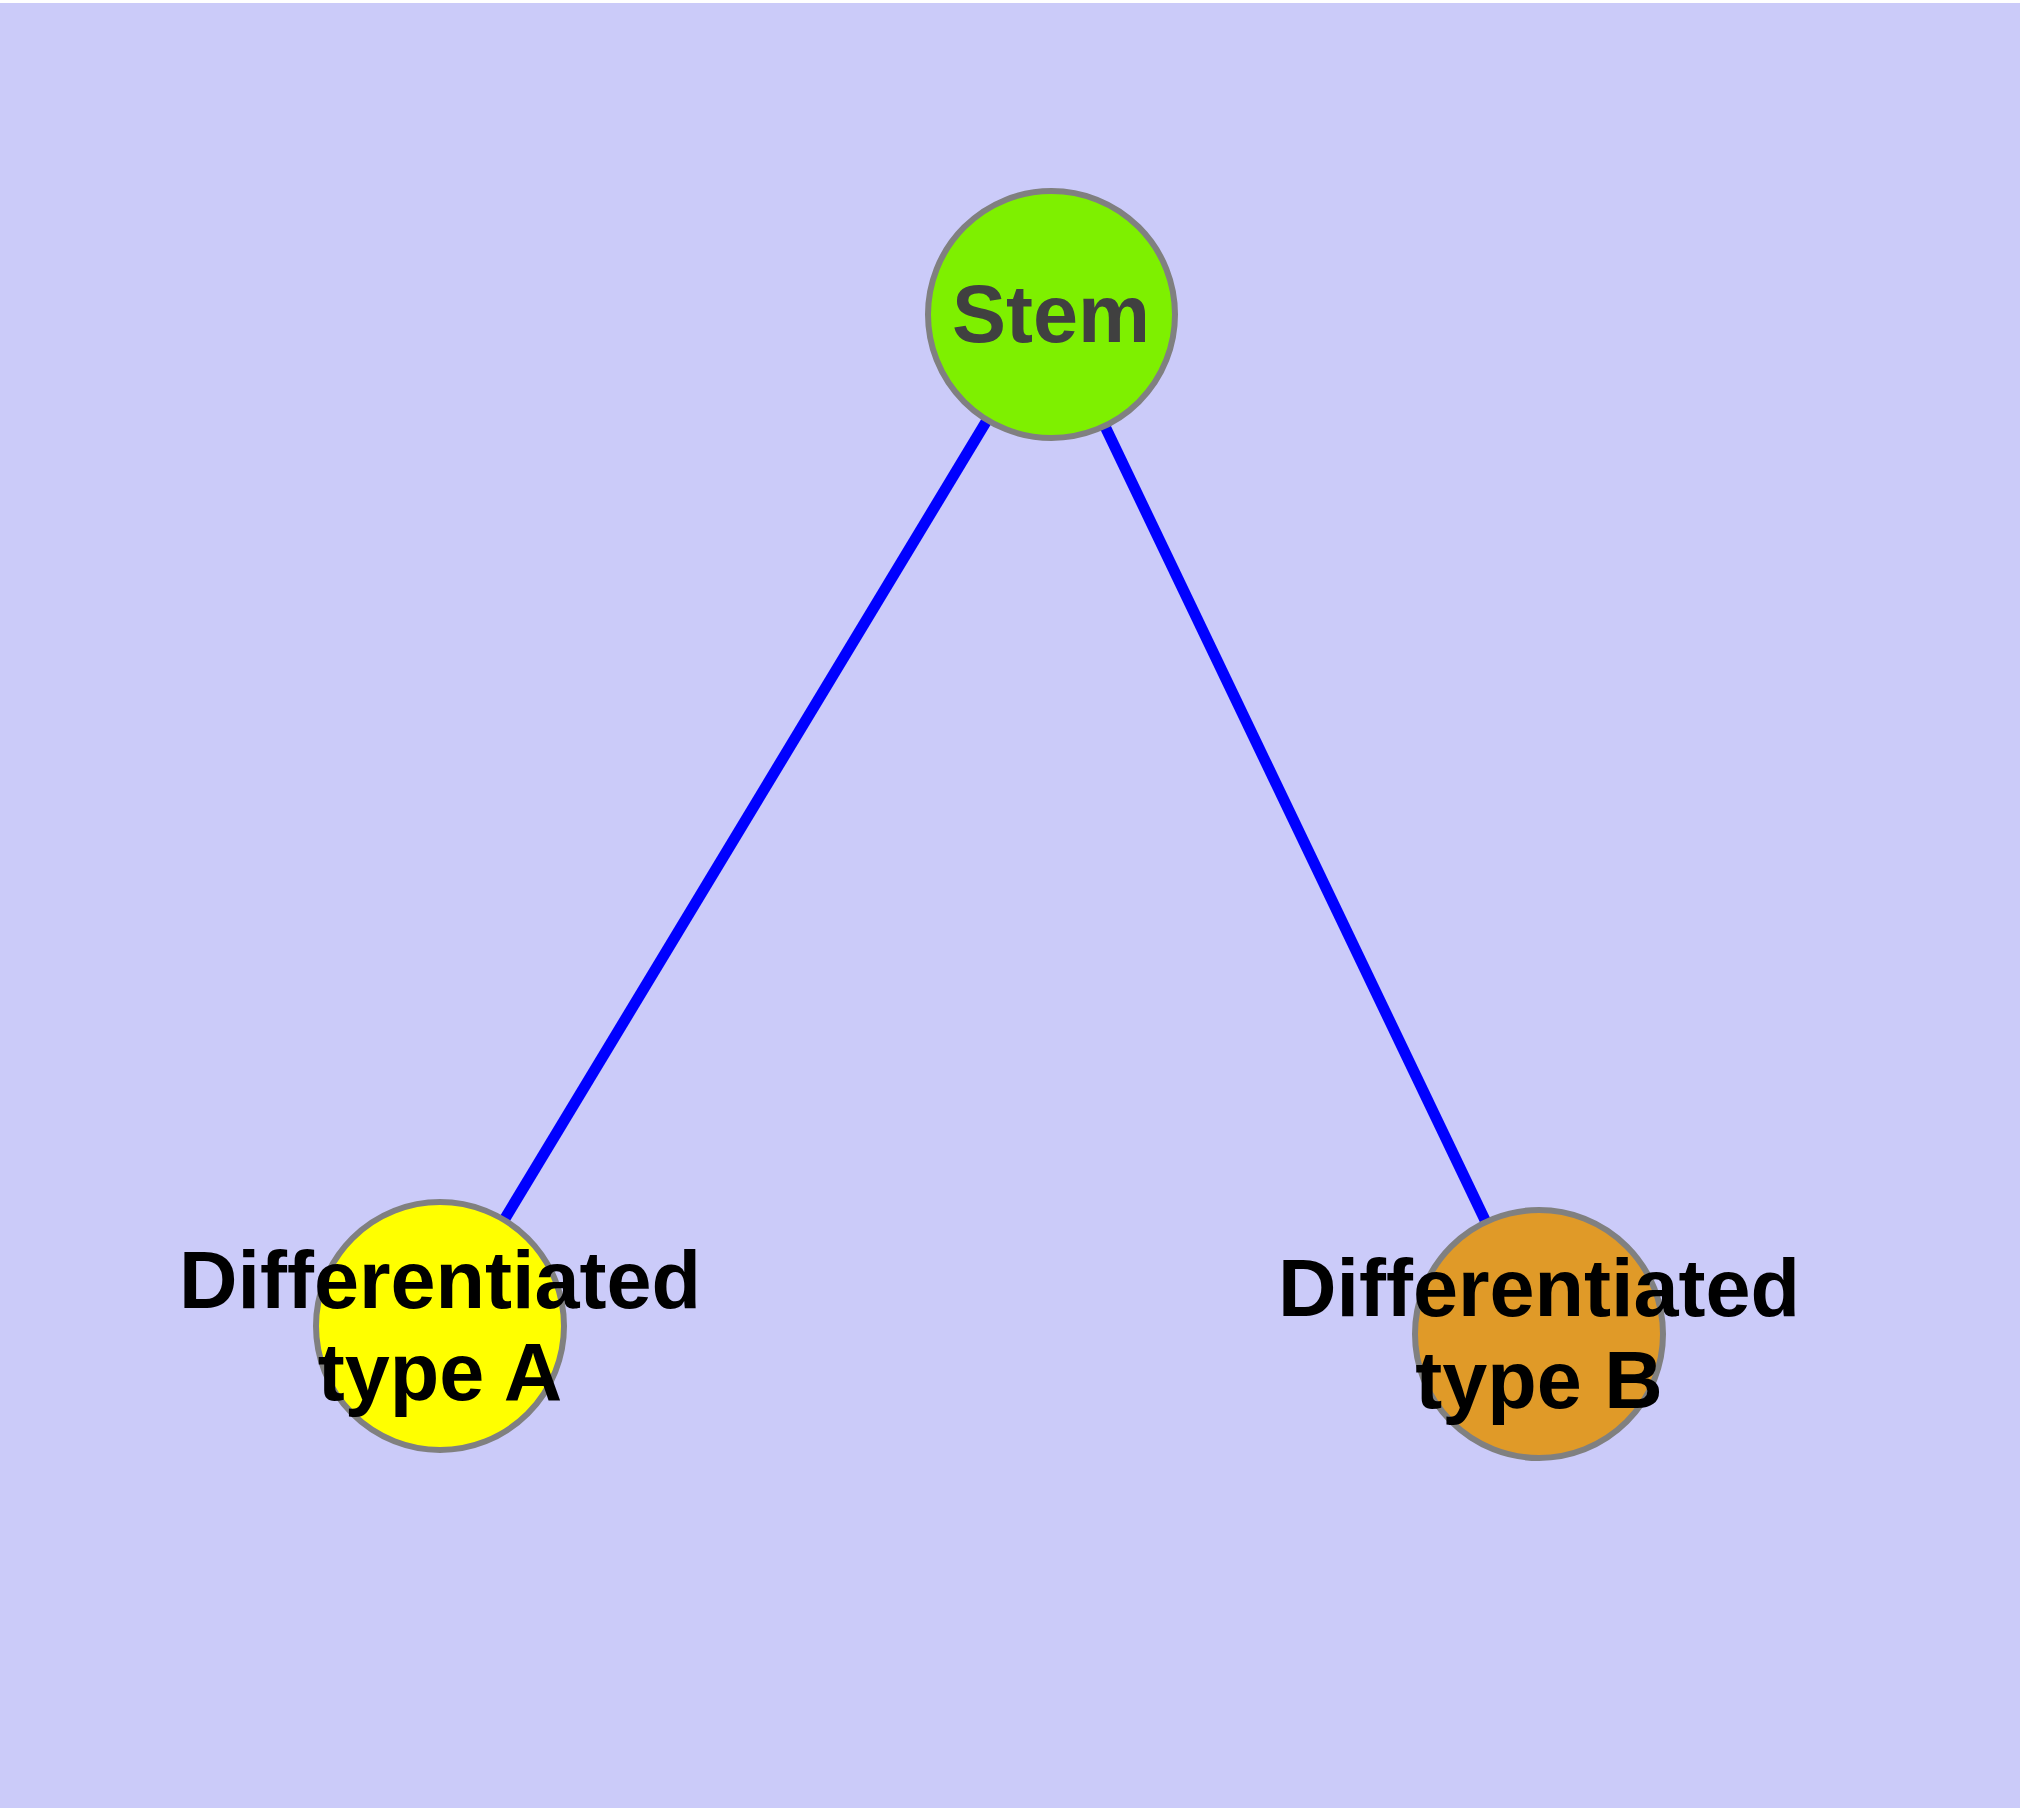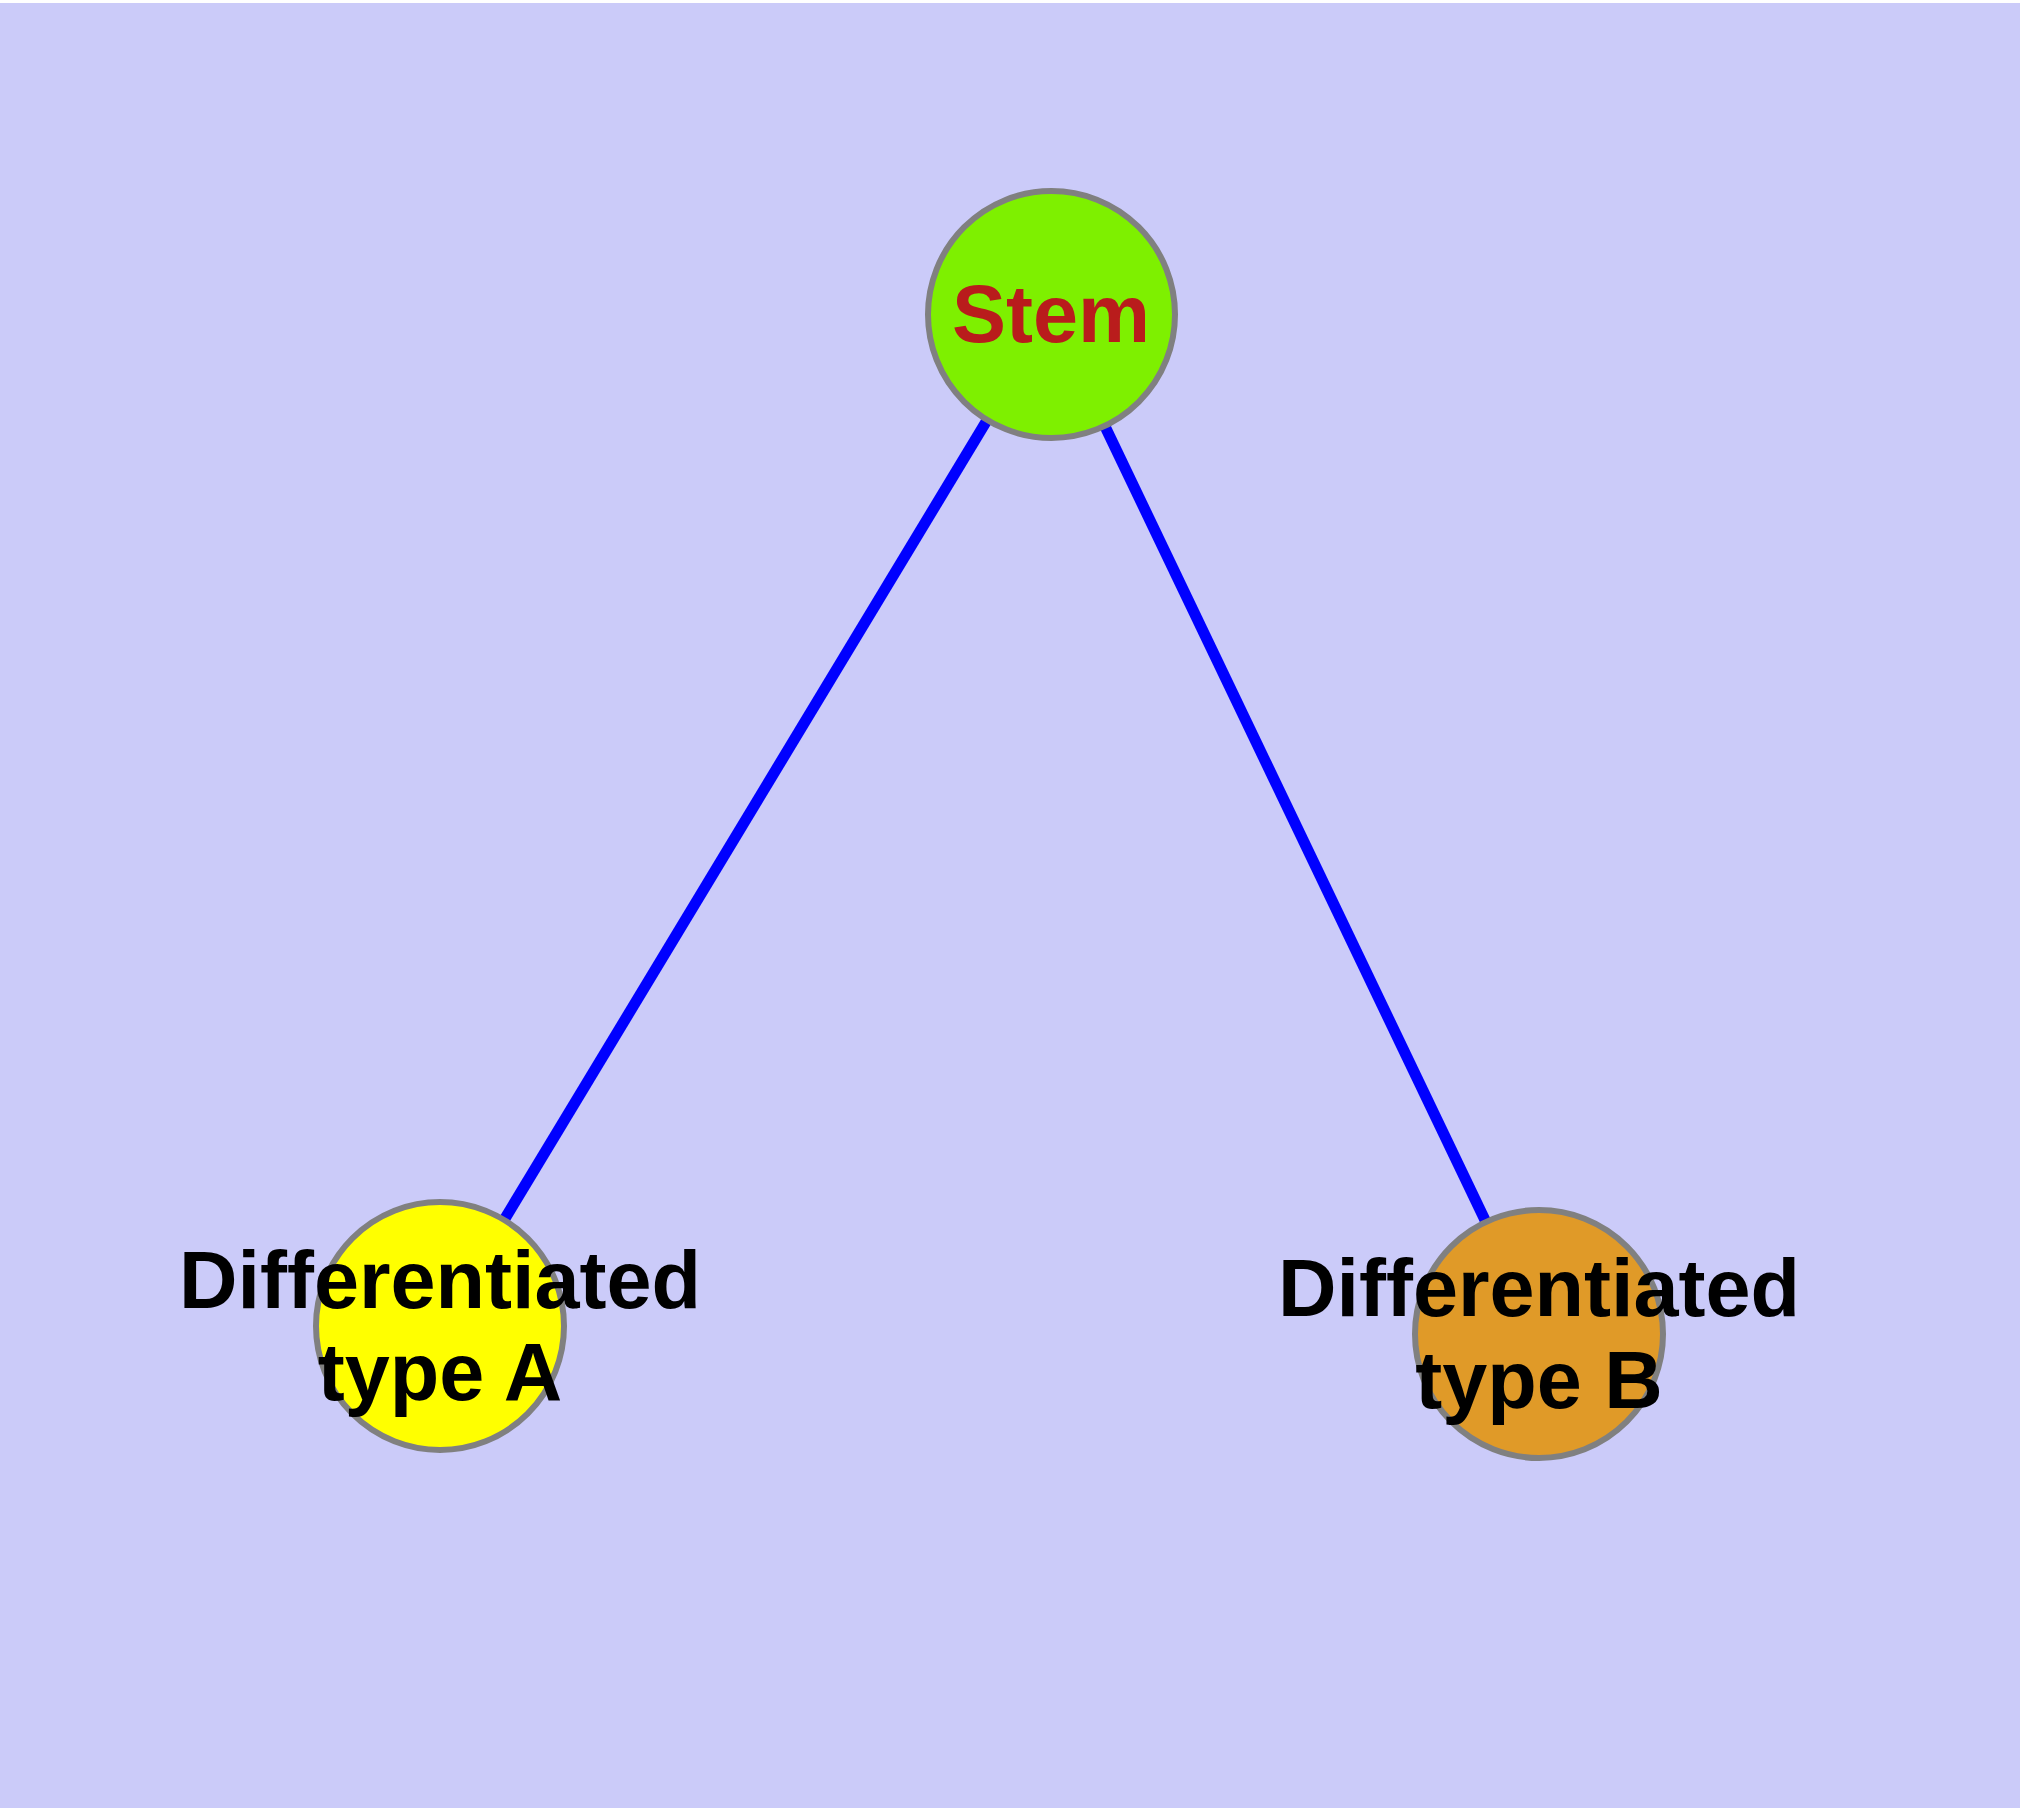--- a/index.html
+++ b/index.html
@@ -73,21 +73,21 @@
     <svg id="edge-layer" viewBox="0 0 2384 2130" width="2021" height="1805" xmlns="http://www.w3.org/2000/svg">
       <line class="graph-edge" x1="1240" y1="367" x2="519" y2="1561" stroke="#0000ff" stroke-width="13" stroke-linecap="butt"></line>
       <line class="graph-edge" x1="1240" y1="367" x2="1816" y2="1570" stroke="#0000ff" stroke-width="13" stroke-linecap="butt"></line>
     </svg>
 
     <div id="node-layer">
       <div class="graph-node" style="left: 925px; top: 185px; width: 253px; height: 253px; background: rgb(126, 240, 0); border-color: rgb(128, 128, 128); border-width: 6px;"></div>
       <div class="graph-node" style="left: 313px; top: 1196px; width: 254px; height: 254px; background: rgb(255, 255, 0); border-color: rgb(128, 128, 128); border-width: 6px;"></div>
       <div class="graph-node" style="left: 1412px; top: 1204px; width: 254px; height: 254px; background: rgb(224, 154, 40); border-color: rgb(128, 128, 128); border-width: 6px;"></div>
 
-      <div class="node-label" style="left: 1051px; top: 311px; font-size: 81px; line-height: 92px; color: #b91c1c;">Stem</div>
+      <div class="node-label" style="left: 1051px; top: 311px; font-size: 81px; line-height: 92px; color: #404040;">Stem</div>
       <div class="node-label" style="left: 440px; top: 1323px; font-size: 81px; line-height: 92px; color: rgb(0, 0, 0);">Differentiated
 type A</div>
       <div class="node-label" style="left: 1539px; top: 1331px; font-size: 81px; line-height: 92px; color: rgb(0, 0, 0);">Differentiated
 type B</div>
     </div>
 
   </div>
 </div>
 
 

